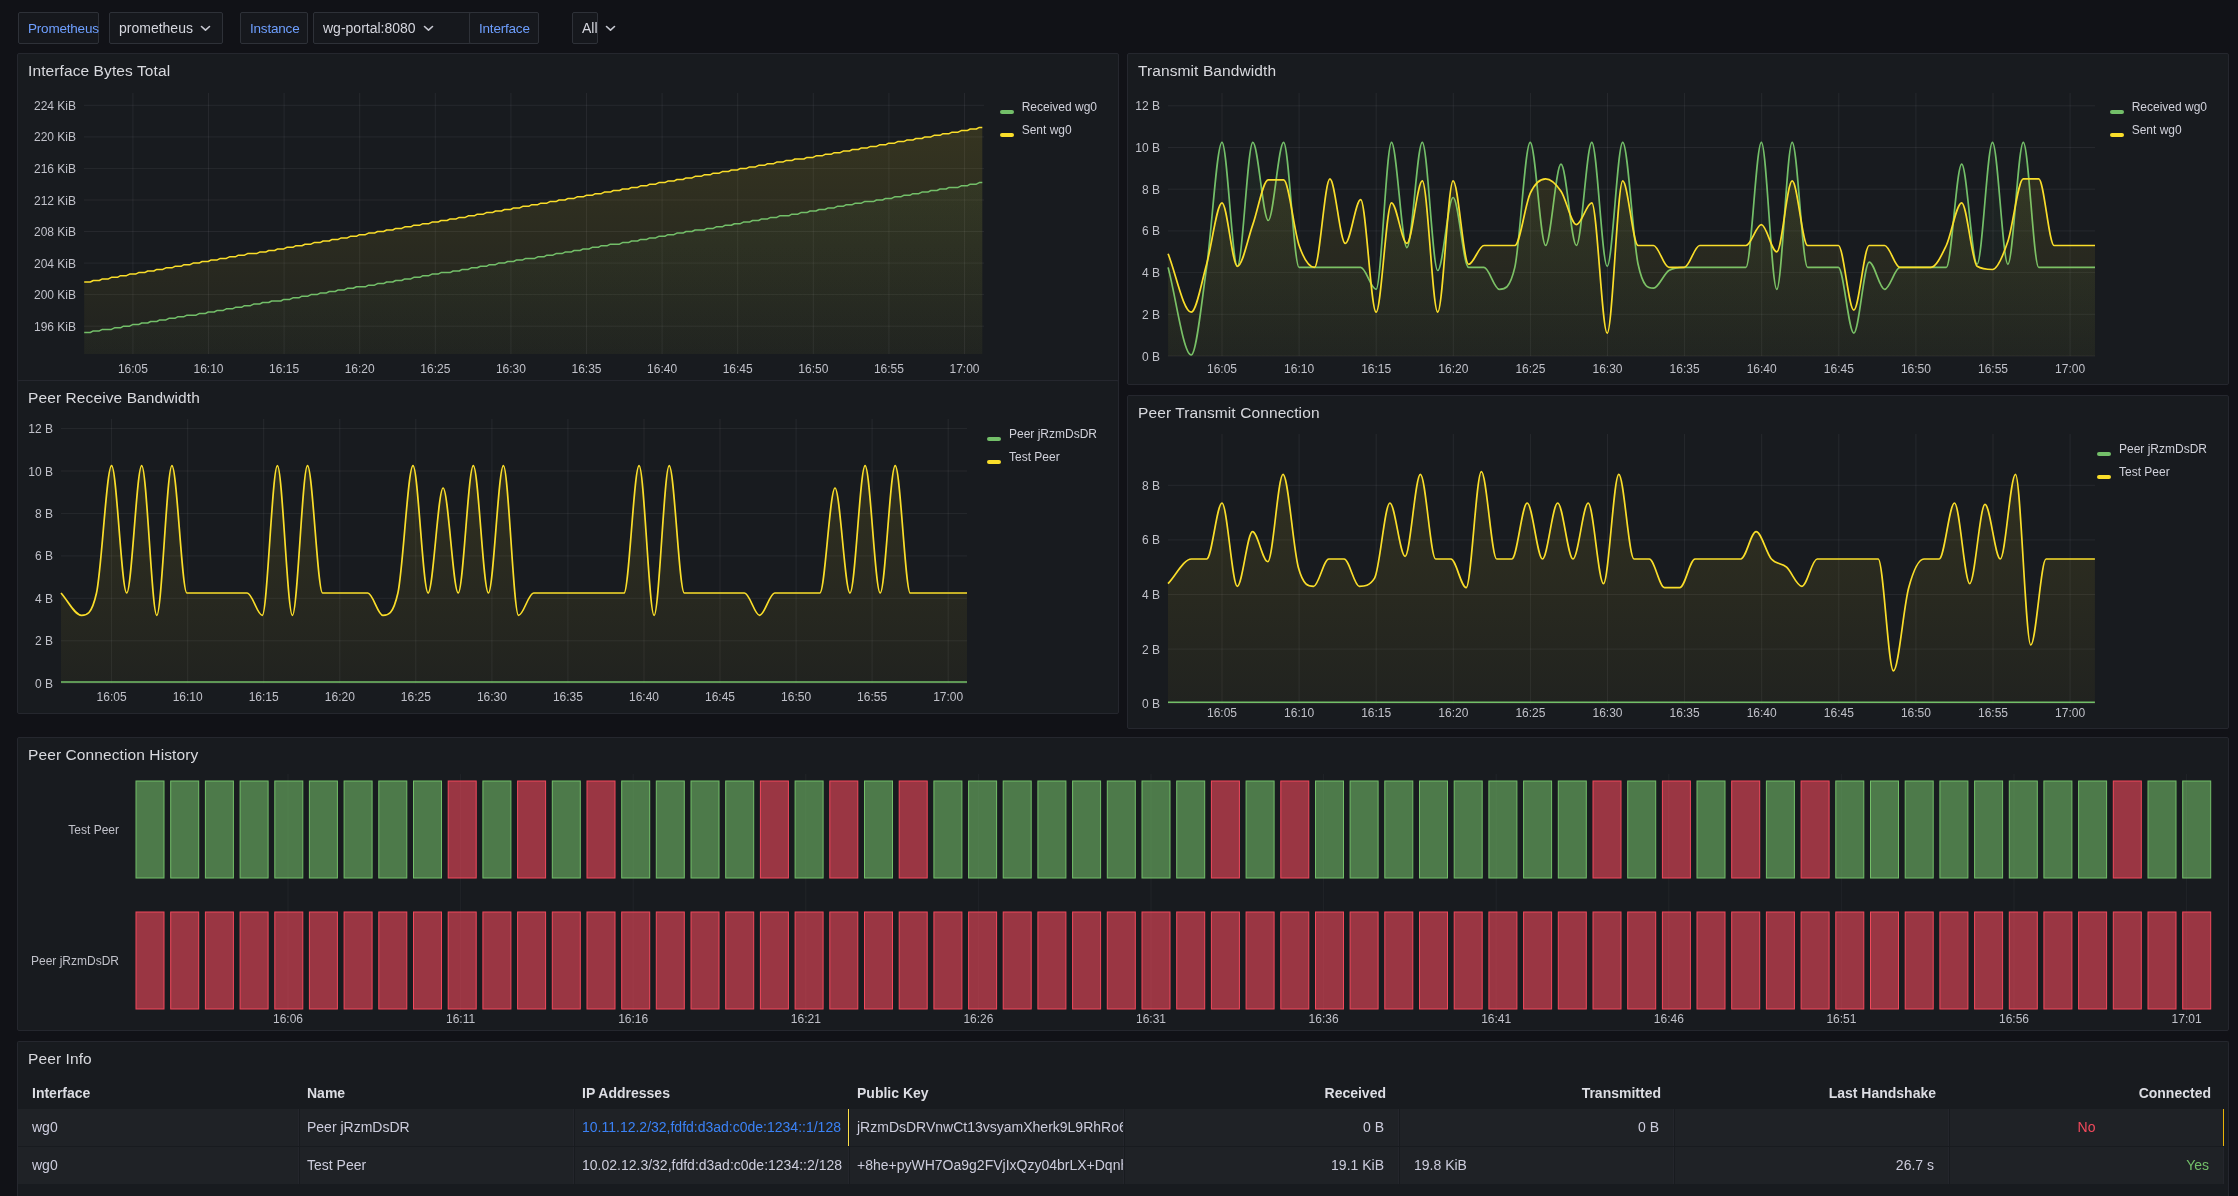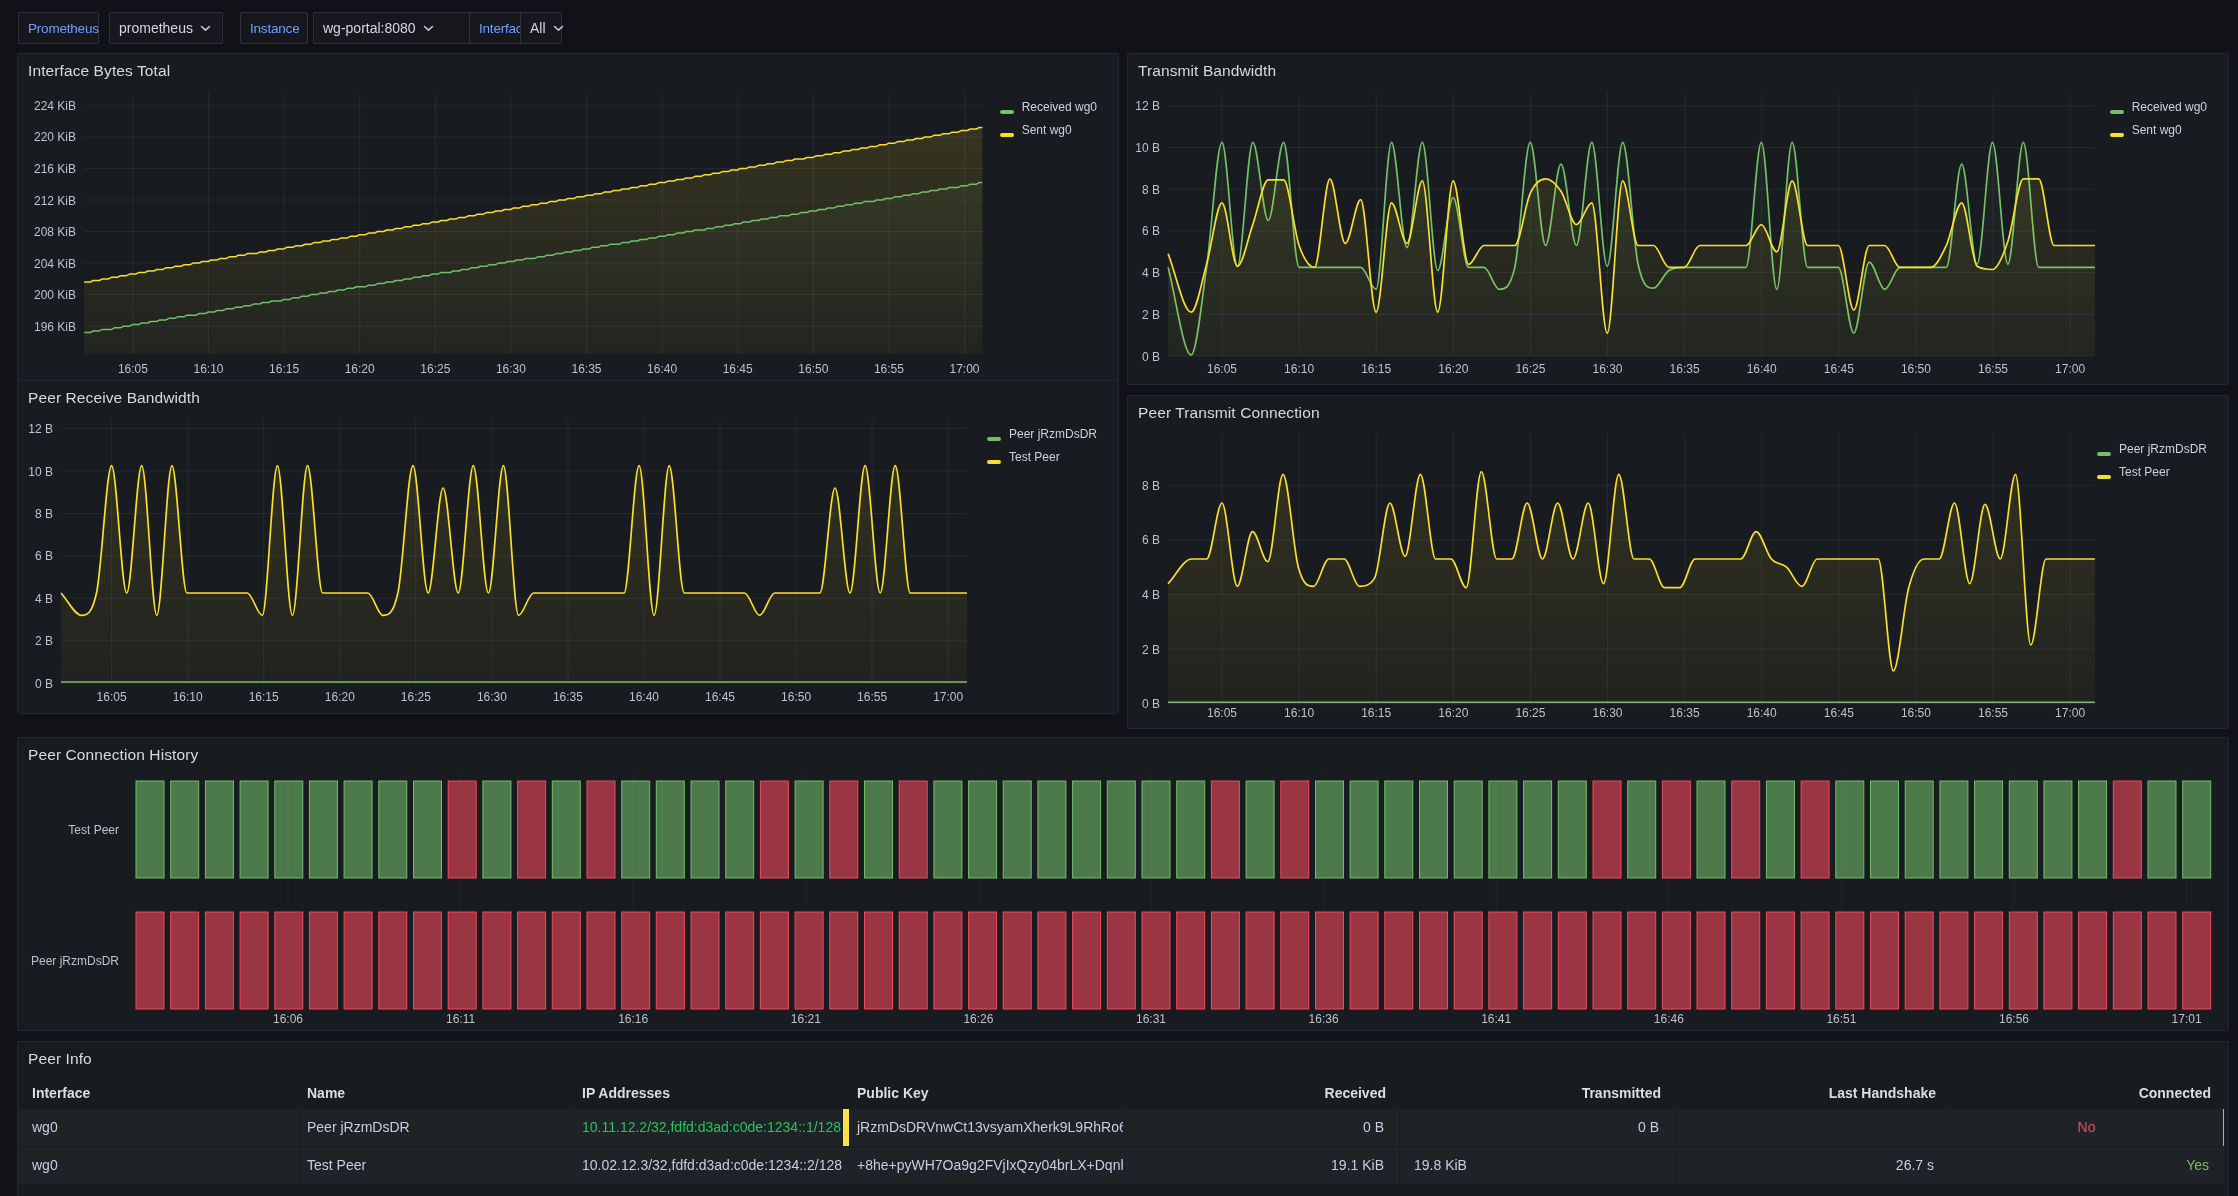--- a/index.html
+++ b/index.html
@@ -31,21 +31,21 @@
     <span class="tval">wg-portal:8080</span>
     <span class="chev">
       <svg width="11" height="7">
         <path d="M1.5 1.5 L5.5 5.2 L9.5 1.5" fill="none" stroke="#c7c8d1" stroke-width="1.6" stroke-linecap="round" stroke-linejoin="round"></path>
       </svg>
     </span>
   </div>
 <div class="tbar" style="left:469px;width:70px">
     <span class="tlab">Interface</span>
   </div>
-<div class="tbar" style="left:520px;width:42px">
+<div class="tbar" style="left:572px;width:26px">
     <span class="tval">All</span>
     <span class="chev">
       <svg width="11" height="7">
         <path d="M1.5 1.5 L5.5 5.2 L9.5 1.5" fill="none" stroke="#c7c8d1" stroke-width="1.6" stroke-linecap="round" stroke-linejoin="round"></path>
       </svg>
     </span>
   </div>
 <div class="panel" style="left:17px;top:53px;width:1102px;height:332px"><div class="ptitle">Interface Bytes Total</div><svg width="1100" height="330" viewBox="0 0 1100 330">
       <defs>
         <linearGradient id="g1y" x1="0" y1="0" x2="0" y2="1">
@@ -417,21 +417,21 @@
       <span style="position:absolute;left:289px">Name</span>
       <span style="position:absolute;left:564px">IP Addresses</span>
       <span style="position:absolute;left:839px">Public Key</span>
       <span style="position:absolute;right:839px">Received</span>
       <span style="position:absolute;right:564px">Transmitted</span>
       <span style="position:absolute;right:289px">Last Handshake</span>
       <span style="position:absolute;right:14px">Connected</span>
     </div>
     <div style="position:absolute;left:0px;top:67px;width:281px;height:37px;background:rgba(255,255,255,0.030);border-right:1px solid #24262c;line-height:37px;font-size:14px;color:#ccccdc;text-align:left;padding:0 14px;overflow:hidden;white-space:nowrap">wg0</div>
     <div style="position:absolute;left:282px;top:67px;width:274px;height:37px;background:rgba(255,255,255,0.030);border-right:1px solid #24262c;line-height:37px;font-size:14px;color:#ccccdc;text-align:left;padding:0 7px;overflow:hidden;white-space:nowrap">Peer jRzmDsDR</div>
-    <div style="position:absolute;left:557px;top:67px;width:274px;height:37px;background:rgba(255,255,255,0.030);border-right:6px solid #fde047;line-height:37px;font-size:14px;color:#22c55e;text-align:left;padding:0 7px;overflow:hidden;white-space:nowrap">10.11.12.2/32,fdfd:d3ad:c0de:1234::1/128</div>
+    <div style="position:absolute;left:557px;top:67px;width:274px;height:37px;background:rgba(255,255,255,0.030);border-right:1px solid #fde047;line-height:37px;font-size:14px;color:#3b82f6;text-align:left;padding:0 7px;overflow:hidden;white-space:nowrap">10.11.12.2/32,fdfd:d3ad:c0de:1234::1/128</div>
     <div style="position:absolute;left:832px;top:67px;width:274px;height:37px;background:rgba(255,255,255,0.030);border-right:1px solid #24262c;line-height:37px;font-size:14px;color:#ccccdc;text-align:left;padding:0 7px;overflow:hidden;white-space:nowrap">jRzmDsDRVnwCt13vsyamXherk9L9RhRo6j0s0</div>
     <div style="position:absolute;left:1107px;top:67px;width:274px;height:37px;background:rgba(255,255,255,0.030);border-right:1px solid #24262c;line-height:37px;font-size:14px;color:#ccccdc;text-align:right;padding:0 14px;overflow:hidden;white-space:nowrap">0 B</div>
     <div style="position:absolute;left:1382px;top:67px;width:274px;height:37px;background:rgba(255,255,255,0.030);border-right:1px solid #24262c;line-height:37px;font-size:14px;color:#ccccdc;text-align:right;padding:0 14px;overflow:hidden;white-space:nowrap">0 B</div>
     <div style="position:absolute;left:1657px;top:67px;width:274px;height:37px;background:rgba(255,255,255,0.030);border-right:1px solid #24262c;line-height:37px;font-size:14px;color:#ccccdc;text-align:right;padding:0 14px;overflow:hidden;white-space:nowrap"></div>
     <div style="position:absolute;left:1932px;top:67px;width:274px;height:37px;background:rgba(255,255,255,0.030);border-right:1px solid #eab308;line-height:37px;font-size:14px;color:#f2495c;text-align:center;padding:0 14px;overflow:hidden;white-space:nowrap">No</div>
     <div style="position:absolute;left:0px;top:105px;width:281px;height:37px;background:rgba(255,255,255,0.030);border-right:1px solid #24262c;line-height:37px;font-size:14px;color:#ccccdc;text-align:left;padding:0 14px;overflow:hidden;white-space:nowrap">wg0</div>
     <div style="position:absolute;left:282px;top:105px;width:274px;height:37px;background:rgba(255,255,255,0.030);border-right:1px solid #24262c;line-height:37px;font-size:14px;color:#ccccdc;text-align:left;padding:0 7px;overflow:hidden;white-space:nowrap">Test Peer</div>
     <div style="position:absolute;left:557px;top:105px;width:274px;height:37px;background:rgba(255,255,255,0.030);border-right:1px solid #24262c;line-height:37px;font-size:14px;color:#ccccdc;text-align:left;padding:0 7px;overflow:hidden;white-space:nowrap">10.02.12.3/32,fdfd:d3ad:c0de:1234::2/128</div>
     <div style="position:absolute;left:832px;top:105px;width:274px;height:37px;background:rgba(255,255,255,0.030);border-right:1px solid #24262c;line-height:37px;font-size:14px;color:#ccccdc;text-align:left;padding:0 7px;overflow:hidden;white-space:nowrap">+8he+pyWH7Oa9g2FVjIxQzy04brLX+Dqnh5Kz</div>
     <div style="position:absolute;left:1107px;top:105px;width:274px;height:37px;background:rgba(255,255,255,0.030);border-right:1px solid #24262c;line-height:37px;font-size:14px;color:#ccccdc;text-align:right;padding:0 14px;overflow:hidden;white-space:nowrap">19.1 KiB</div>

